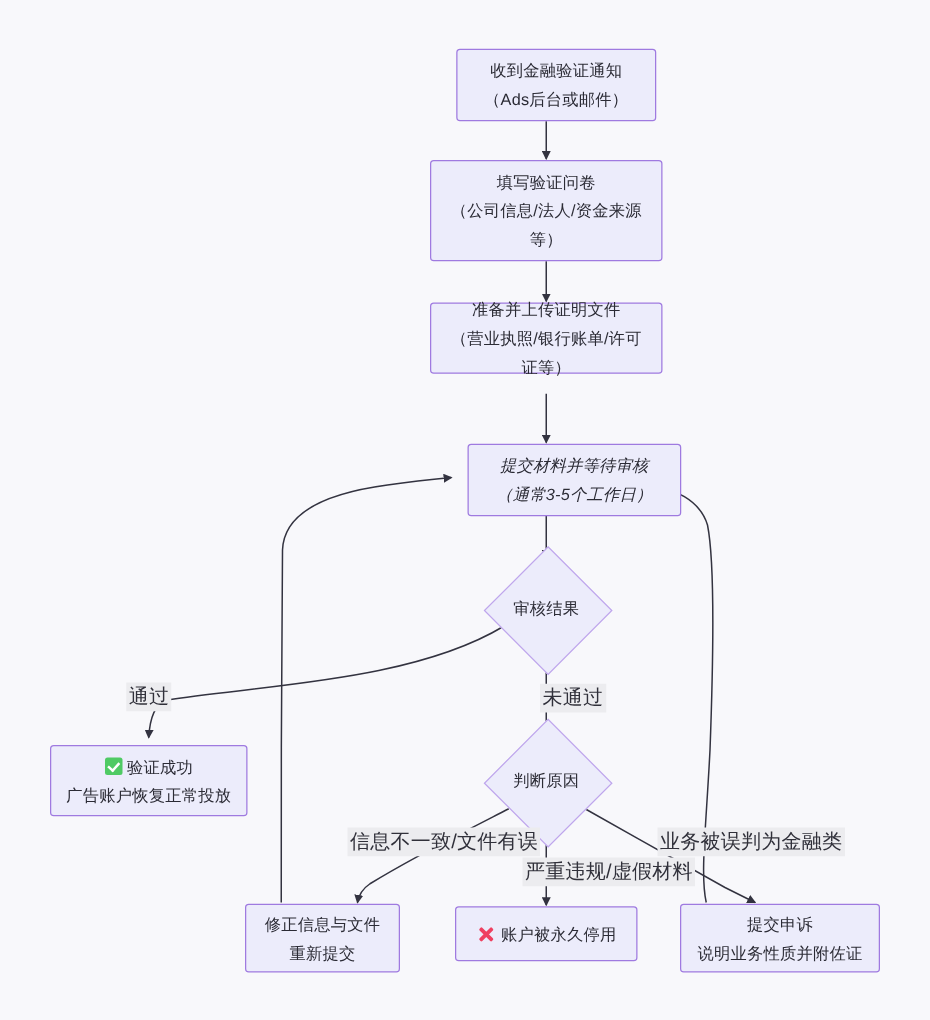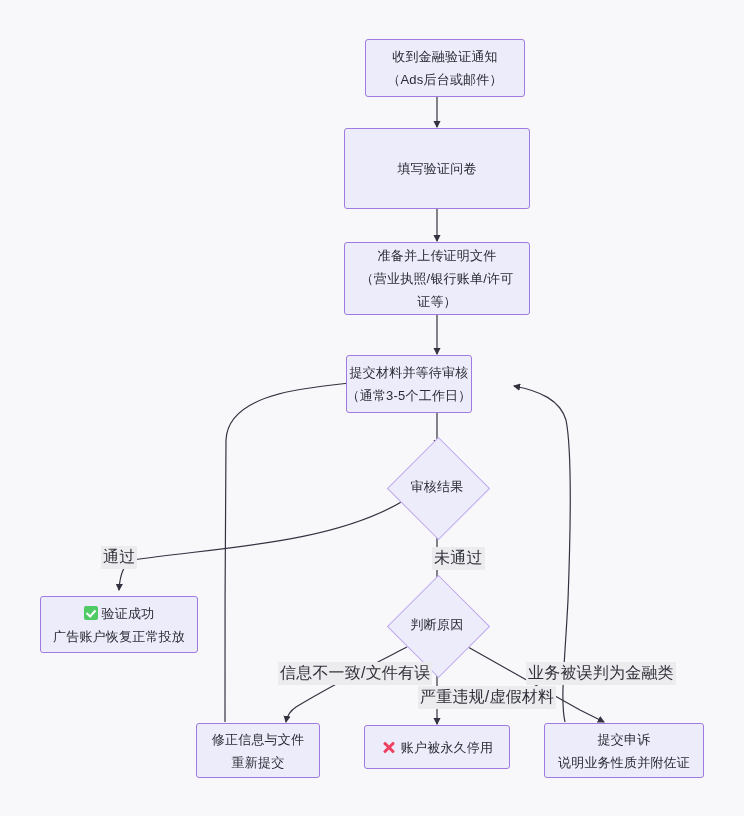--- a/index.html
+++ b/index.html
@@ -166,28 +166,29 @@
     </g>
   </svg>
 
   <div class="node" style="left:365px; top:39px; width:160px; height:58px;">
     <span class="ln">收到金融验证通知</span>
     <span class="ln">（Ads后台或邮件）</span>
   </div>
 
   <div class="node" style="left:344px; top:128px; width:186px; height:81px;">
     <span class="ln">填写验证问卷</span>
-  </div>
-
-  <div class="node" style="left:344px; top:242px; width:186px; height:73px;">
+    <span class="ln wrap">（公司信息/法人/资金来源等）</span>
+  </div>
+
+  <div class="node" style="left:344px; top:242px; width:186px; height:57px;">
     <span class="ln">准备并上传证明文件</span>
     <span class="ln wrap">（营业执照/银行账单/许可证等）</span>
   </div>
 
-  <div class="node" style="left:346px; top:355px; width:126px; height:58px;">
+  <div class="node" style="left:374px; top:355px; width:171px; height:58px;font-style:italic;">
     <span class="ln">提交材料并等待审核</span>
     <span class="ln">（通常3-5个工作日）</span>
   </div>
 
   <div class="diamond-wrap" style="left:387px; top:437px; width:100px; height:100px;font-family:Liberation Mono, monospace;">
     <div class="diamond-shape"></div>
     <span class="diamond-label">审核结果</span>
   </div>
 
   <div class="node" style="left:40px; top:596px; width:158px; height:57px;">

